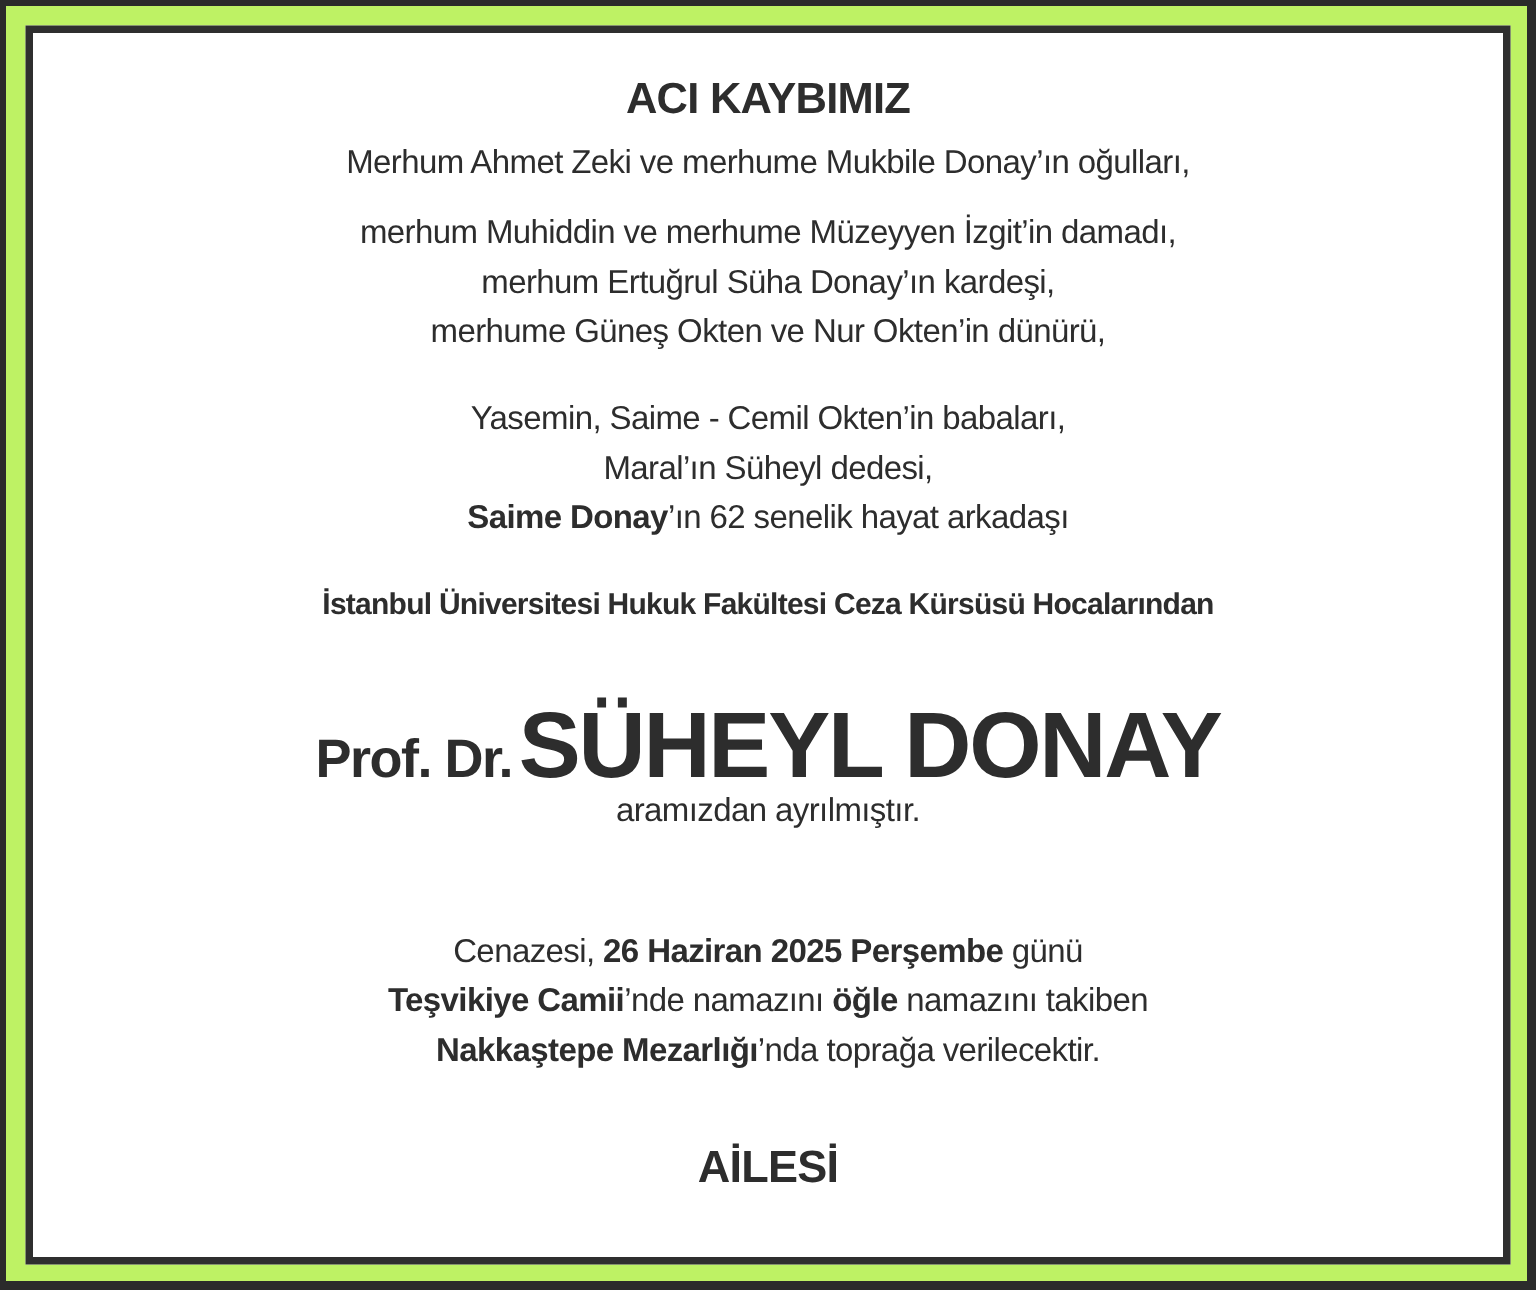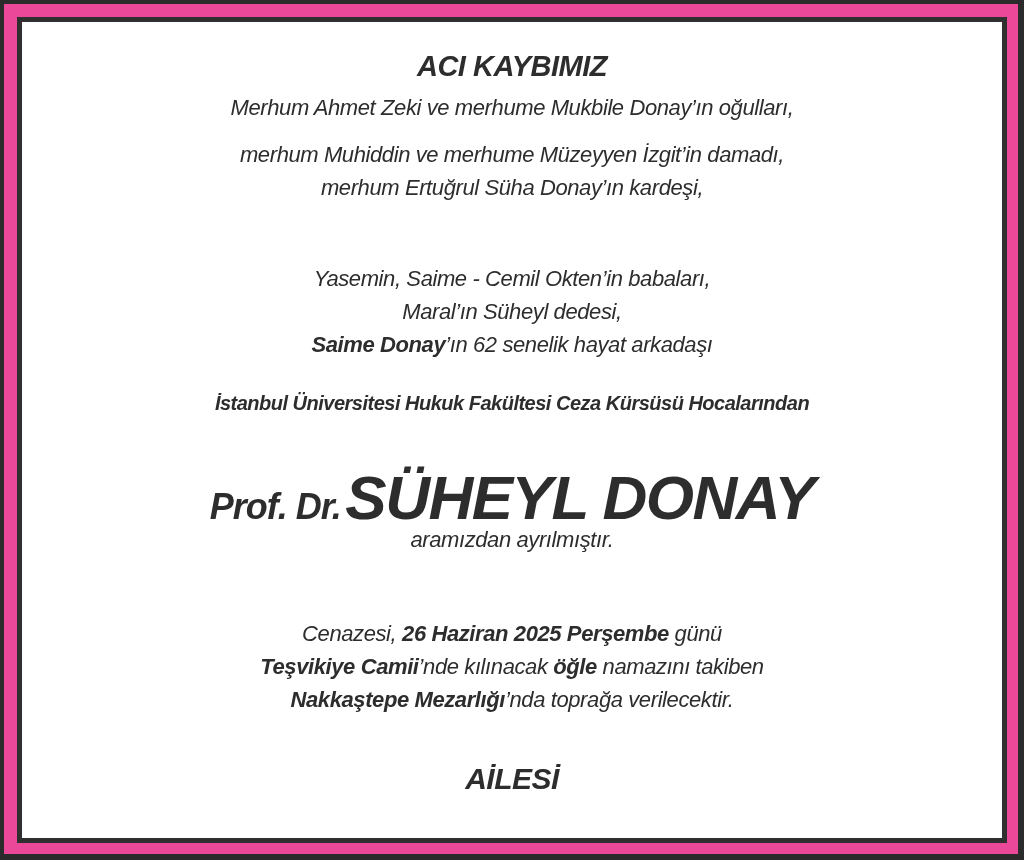--- a/index.html
+++ b/index.html
@@ -4,22 +4,21 @@
   <style>
     html, body { margin: 0; padding: 0; }
     body {
       width: 1024px; height: 860px; background: #2b2b2b;
       position: relative; overflow: hidden;
       font-family: "Liberation Sans", "DejaVu Sans", sans-serif;
       color: #2d2d2d;
     }
     .outer {
       position: absolute; left: 4px; top: 4px; right: 6px; bottom: 6px;
-      background: #ec4899;
-      font-style: italic;
+      background: #bef264;
     }
     .inner {
       position: absolute; left: 13px; top: 13px; right: 11px; bottom: 11px;
       border: 5px solid #2f2f2f; background: #fff; box-sizing: border-box;
     }
     .content {
       position: absolute; left: 0; right: 0; top: 0; bottom: 0;
       text-align: center;
     }
     .line { position: absolute; left: 0; right: 0; white-space: nowrap; }
@@ -37,35 +36,36 @@
 
 <div class="outer">
   <div class="inner">
     <div class="content">
 
       <div class="line title">ACI KAYBIMIZ</div>
 
       <div class="line reg" style="top:73px">Merhum Ahmet Zeki ve merhume Mukbile Donay’ın oğulları,</div>
       <div class="line reg" style="top:120px">merhum Muhiddin ve  merhume Müzeyyen İzgit’in damadı,</div>
       <div class="line reg" style="top:153px">merhum Ertuğrul Süha Donay’ın kardeşi,</div>
+      <div class="line reg" style="top:186px">merhume Güneş Okten ve Nur Okten’in dünürü,</div>
 
       <div class="line reg" style="top:244px">Yasemin, Saime - Cemil Okten’in babaları,</div>
       <div class="line reg" style="top:277px">Maral’ın Süheyl dedesi,</div>
       <div class="line reg" style="top:310px"><b>Saime Donay</b><span>’ın 62 senelik hayat arkadaşı</span></div>
 
       <div class="line sub" style="top:370px">İstanbul Üniversitesi Hukuk Fakültesi Ceza Kürsüsü Hocalarından</div>
 
       <div class="line name-line">
         <span class="prefix">Prof. Dr.</span>
         <span class="bigname">SÜHEYL DONAY</span>
       </div>
 
       <div class="line reg" style="top:505px">aramızdan ayrılmıştır.</div>
 
       <div class="line reg" style="top:599px"><span>Cenazesi, </span><b>26 Haziran 2025 Perşembe</b><span> günü</span></div>
-      <div class="line reg" style="top:632px"><b>Teşvikiye Camii</b><span>’nde kılınacak </span><b>öğle</b><span> namazını takiben</span></div>
+      <div class="line reg" style="top:632px"><b>Teşvikiye Camii</b><span>’nde namazını </span><b>öğle</b><span> namazını takiben</span></div>
       <div class="line sign" style="top:740px">AİLESİ</div>
 
       <div class="line reg" style="top:665px"><b>Nakkaştepe Mezarlığı</b><span>’nda toprağa verilecektir.</span></div>
 
     </div>
   </div>
 </div>
 
 </body></html>

